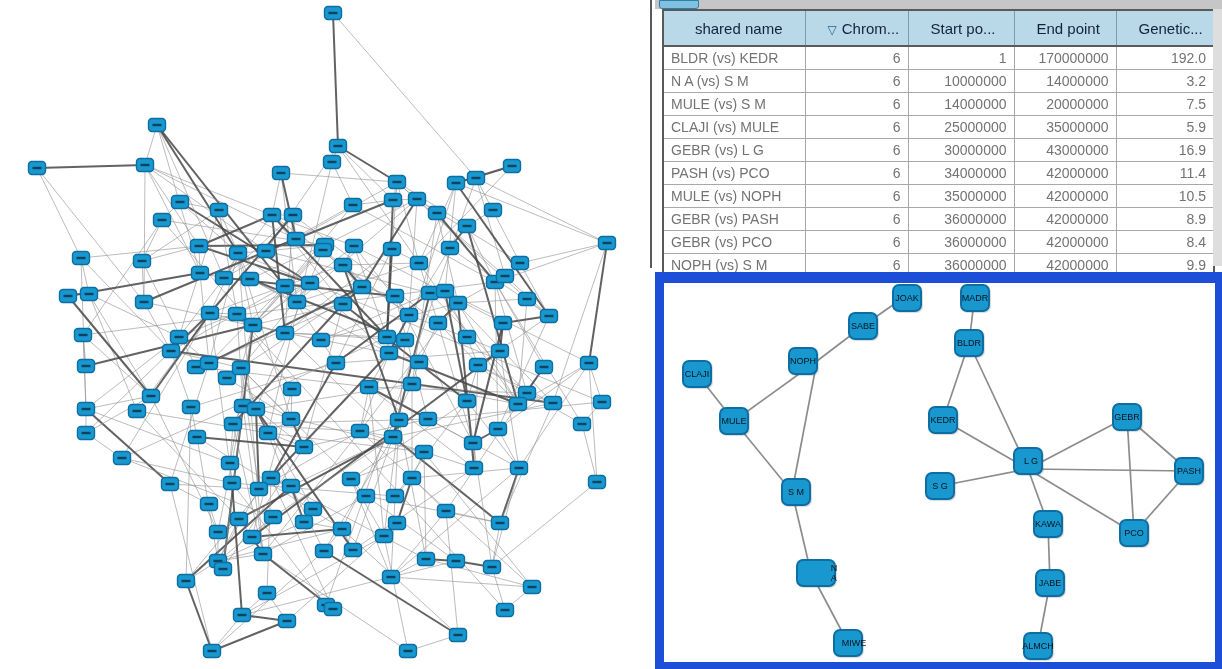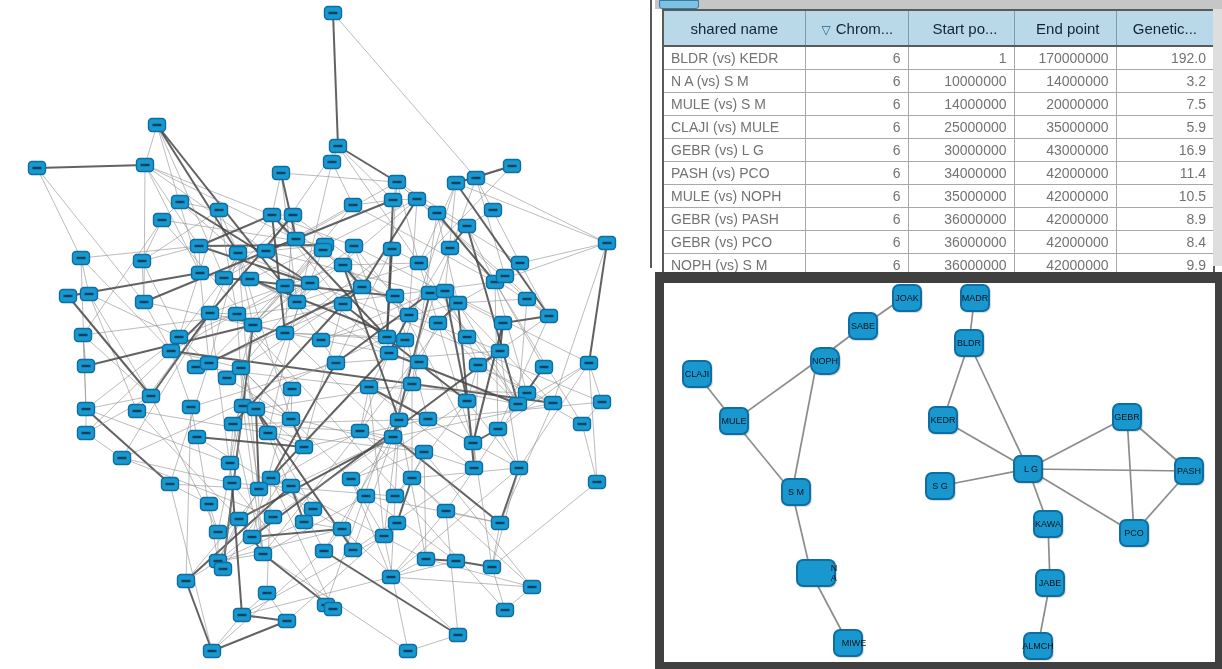--- a/index.html
+++ b/index.html
@@ -17,34 +17,34 @@
   .top-strip{position:absolute;left:0;top:0;width:567px;height:9px;background:#c6c6c6;}
   .scroll-thumb{position:absolute;left:4px;top:0;width:40px;height:9px;background:#7fc1df;
     border:1px solid #2f7fae;border-radius:0 0 3px 3px;box-sizing:border-box;}
   .right-gutter{position:absolute;left:558px;top:9px;width:9px;height:257px;background:#dedede;}
   table.attr{
     position:absolute;left:7px;top:9px;width:551px;table-layout:fixed;
     border-collapse:collapse;background:#ffffff;border:2px solid #5a5a5a;
   }
   table.attr th{
     height:34px;background:#b9d8e8;border:1px solid #7f9aad;
-    font-size:15px;font-weight:normal;color:#14233c;padding:0 16px;
-    white-space:nowrap;overflow:hidden;
+    font-size:15px;font-weight:normal;color:#14233c;padding:0 22px;
+    white-space:nowrap;overflow:hidden;text-align:right;
   }
   table.attr td{
     height:22px;border:1px solid #a8a8a8;font-size:14px;color:#737373;
     padding:0 7px;white-space:nowrap;overflow:hidden;line-height:22px;
   }
   table.attr thead tr{border-bottom:2px solid #5a5a5a;}
   .al{text-align:left;} .ac{text-align:center;} .ar{text-align:right;}
   .filter-icon{color:#1c5f8a;font-size:12px;margin-right:5px;}
   
   .sub-network{
     position:absolute;left:655px;top:272px;width:567px;height:397px;
-    background:#404040;box-sizing:border-box;
+    background:#1d4ed8;box-sizing:border-box;
   }
   .sub-interior{position:absolute;left:9px;top:11px;width:551px;height:379px;background:#ffffff;}
   .sub-interior svg{position:absolute;left:0;top:0;}
   .gnode{
     position:absolute;width:30px;height:28px;box-sizing:border-box;
     background:#1898ce;border:2px solid #0d6ea3;border-radius:7px;
     display:flex;align-items:center;justify-content:center;
     font-size:9px;color:#06131d;letter-spacing:0;cursor:default;
     box-shadow:1px 1px 1px rgba(0,0,0,0.15);
   }
@@ -945,26 +945,26 @@
           <line x1="463" y1="134" x2="525" y2="188" stroke="#8c8c8c" stroke-width="1.7"></line>
           <line x1="463" y1="134" x2="470" y2="250" stroke="#8c8c8c" stroke-width="1.7"></line>
           <line x1="525" y1="188" x2="470" y2="250" stroke="#8c8c8c" stroke-width="1.7"></line>
           <line x1="384" y1="241" x2="386" y2="300" stroke="#8c8c8c" stroke-width="1.7"></line>
           <line x1="386" y1="300" x2="374" y2="363" stroke="#8c8c8c" stroke-width="1.7"></line>
         </svg>
         <div class="gnode" style="left: 228px; top: 1px;">JOAK</div>
         <div class="gnode" style="left: 296px; top: 1px;">MADR</div>
         <div class="gnode" style="left: 184px; top: 29px;">SABE</div>
         <div class="gnode" style="left: 290px; top: 46px;">BLDR</div>
-        <div class="gnode" style="left: 146px; top: 64px; border-radius: 10px;">NOPH</div>
+        <div class="gnode" style="left: 124px; top: 64px;">NOPH</div>
         <div class="gnode" style="left: 18px; top: 77px;">CLAJI</div>
         <div class="gnode" style="left: 55px; top: 124px;">MULE</div>
         <div class="gnode" style="left: 264px; top: 123px;">KEDR</div>
         <div class="gnode" style="left: 448px; top: 120px;">GEBR</div>
-        <div class="gnode" style="left: 349px; top: 172px; padding-left: 6px;">L G</div>
+        <div class="gnode" style="left: 349px; top: 164px; padding-left: 6px;">L G</div>
         <div class="gnode" style="left: 510px; top: 174px;">PASH</div>
         <div class="gnode" style="left: 261px; top: 189px;">S G</div>
         <div class="gnode" style="left: 117px; top: 195px;">S M</div>
         <div class="gnode" style="left: 369px; top: 227px;">KAWA</div>
         <div class="gnode" style="left: 455px; top: 236px;">PCO</div>
         <div class="gnode" style="left: 132px; top: 276px; padding-left: 36px;">N A</div>
         <div class="gnode" style="left: 371px; top: 286px;">JABE</div>
         <div class="gnode" style="left: 169px; top: 346px; padding-left: 12px;">MIWE</div>
         <div class="gnode" style="left: 359px; top: 349px;">ALMCH</div>
       </div>

